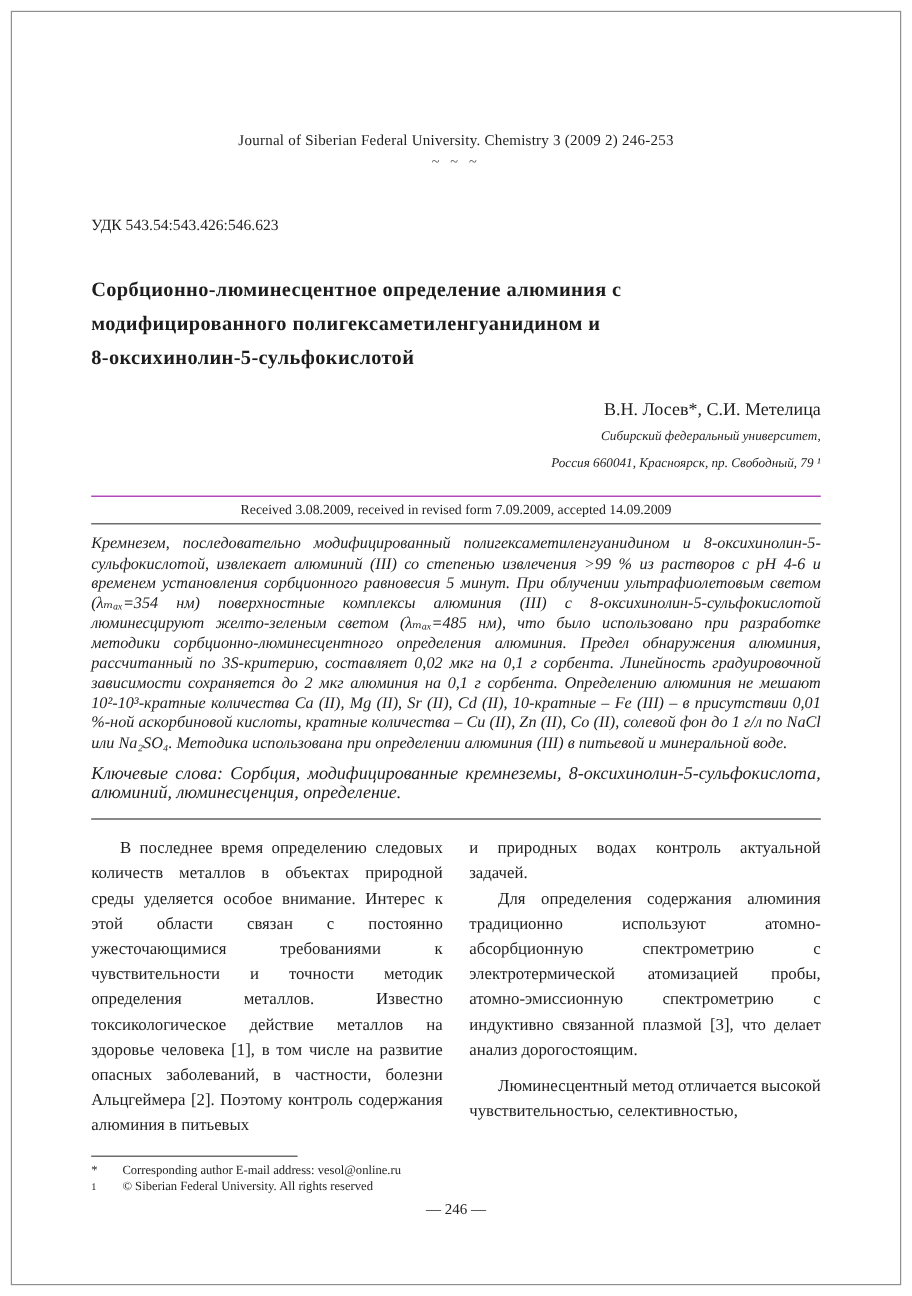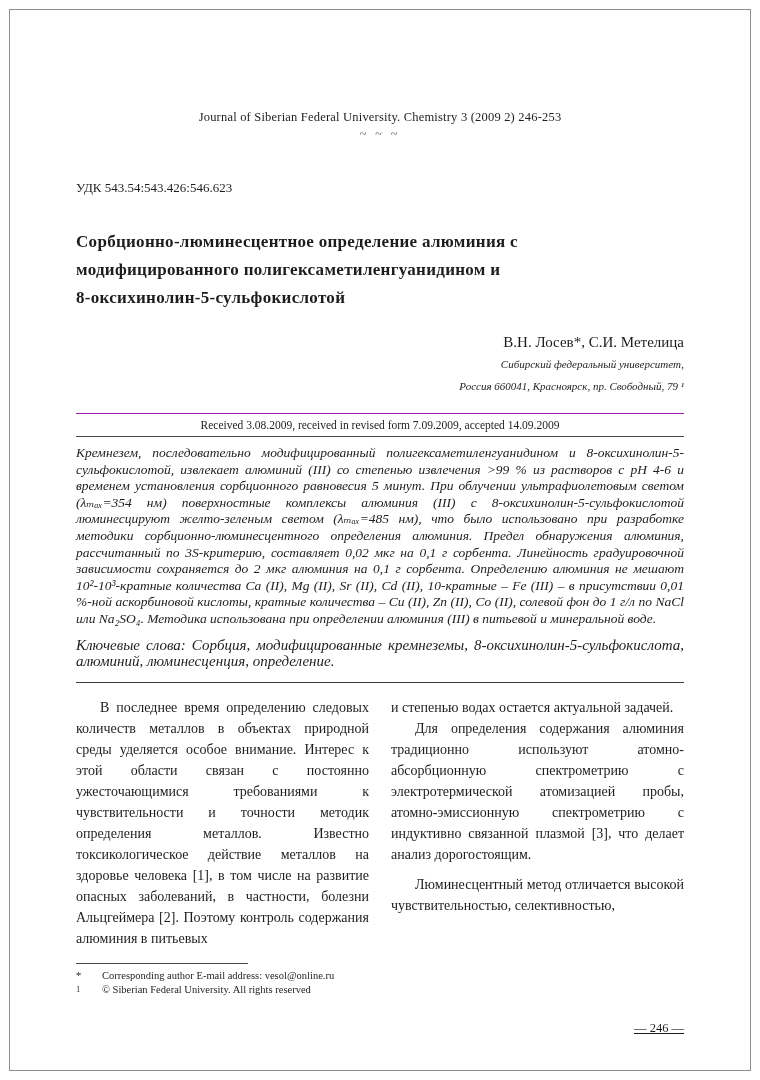--- a/index.html
+++ b/index.html
@@ -118,24 +118,23 @@
   .fn-marker {
     width: 26px;
     flex-shrink: 0;
   }
   .fn-marker.sup {
     font-size: 8.5px;
     position: relative;
     top: -1px;
   }
   .page-number {
-    text-align: right;
+    text-align: center;
     font-size: 12.5px;
-    margin-top: 24px;
-    text-decoration: underline;
+    margin-top: 4px;
   }
 </style>
 </head>
 <body>
 
 <div class="page-frame"></div>
 
 <div class="content">
 
   <div class="journal-header">Journal of Siberian Federal University. Chemistry 3 (2009 2) 246-253</div>
@@ -162,21 +161,21 @@
 
   <div class="keywords">Ключевые слова: Сорбция, модифицированные кремнеземы, 8-оксихинолин-5-сульфокислота, алюминий, люминесценция, определение.</div>
 
   <hr class="section-rule">
 
   <div class="columns">
     <div class="col">
       <p>В последнее время определению следовых количеств металлов в объектах природной среды уделяется особое внимание. Интерес к этой области связан с постоянно ужесточающимися требованиями к чувствительности и точности методик определения металлов. Известно токсикологическое действие металлов на здоровье человека [1], в том числе на развитие опасных заболеваний, в частности, болезни Альцгеймера [2]. Поэтому контроль содержания алюминия в питьевых</p>
     </div>
     <div class="col">
-      <p class="no-indent">и степенью водах остается актуальной задачей.</p>
+      <p class="no-indent">и природных водах контроль актуальной задачей.</p>
       <p>Для определения содержания алюминия традиционно используют атомно-абсорбционную спектрометрию с электротермической атомизацией пробы, атомно-эмиссионную спектрометрию с индуктивно связанной плазмой [3], что делает анализ дорогостоящим.</p>
       <p class="spaced">Люминесцентный метод отличается высокой чувствительностью, селективностью,</p>
     </div>
   </div>
 
   <hr class="footnote-rule">
 
   <div class="footnote">
     <span class="fn-marker">*</span>
     <span>Corresponding author E-mail address: vesol@online.ru</span>

